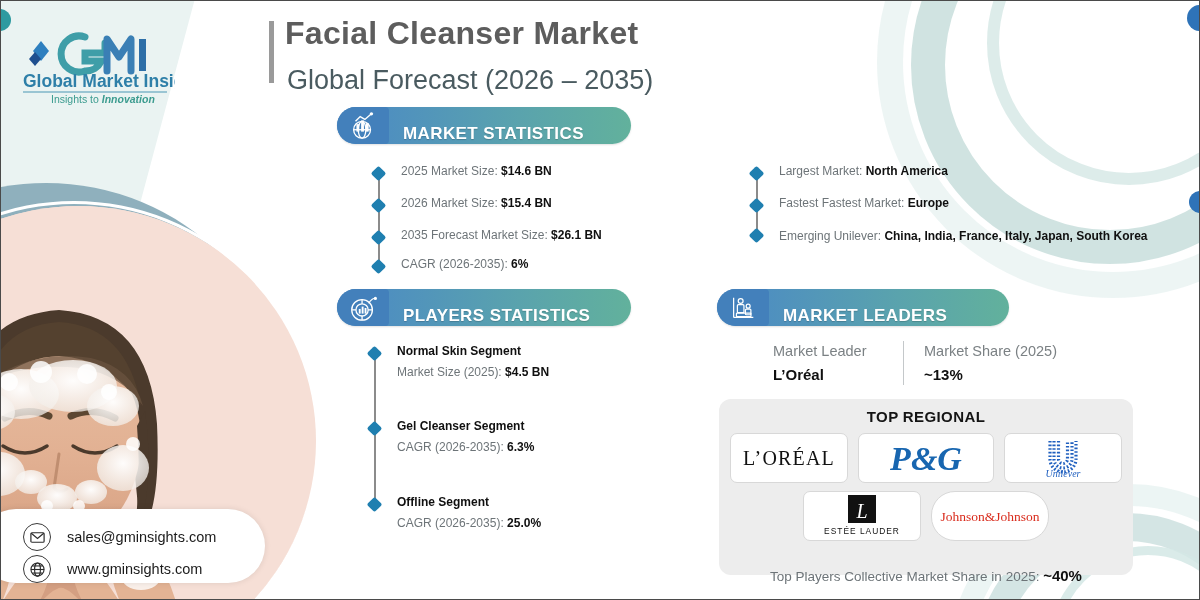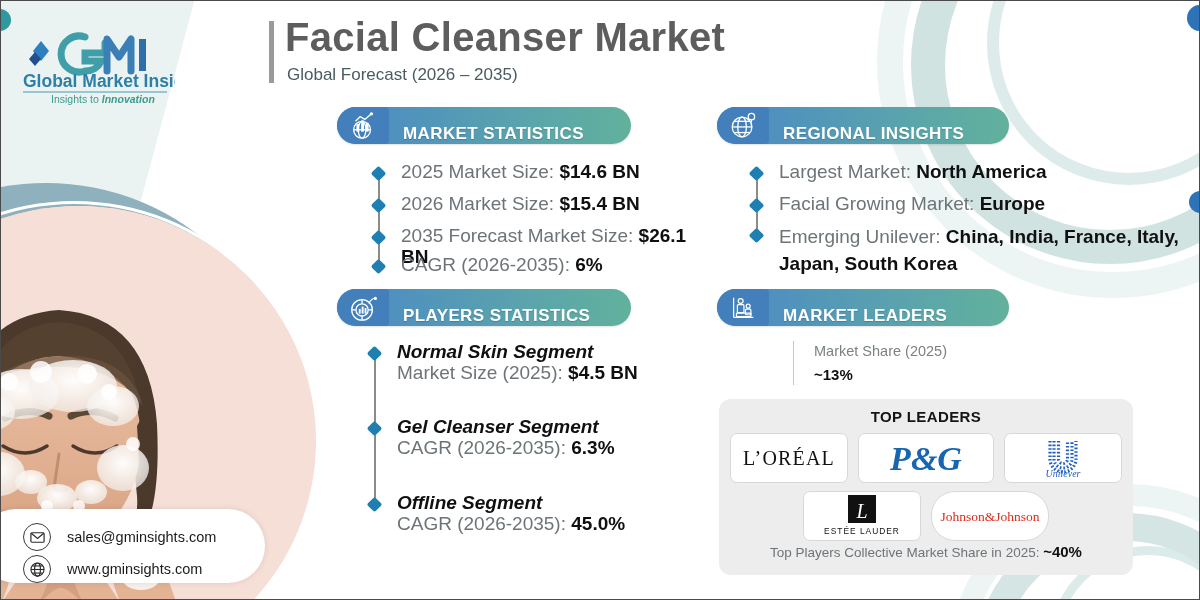--- a/index.html
+++ b/index.html
@@ -82,26 +82,26 @@
   .edge-dot{position:absolute;background:#2e73b8;border-radius:50%;}
 
   
   .logo{position:absolute;left:14px;top:22px;width:160px;height:80px;}
 
   
   .title-wrap{position:absolute;left:268px;top:14px;}
   .title-bar{position:absolute;left:0;top:6px;width:5px;height:62px;background:#9a9a9a;}
   .title-main{
     position:absolute;left:16px;top:0;
-    font-size:40px;font-weight:bold;color:#5d5d5d;letter-spacing:.3px;
+    font-size:32px;font-weight:bold;color:#5d5d5d;letter-spacing:.3px;
     white-space:nowrap;
   }
   .title-sub{
     position:absolute;left:18px;top:50px;
-    font-size:17px;color:#4a5b60;white-space:nowrap;
+    font-size:27px;color:#4a5b60;white-space:nowrap;
   }
 
   
   .pill{
     position:absolute;height:37px;border-radius:19px;
     background:linear-gradient(90deg,#4b88c2 0%,#4f90bf 18%,#5aa3ad 62%,#62b19c 100%);
     display:flex;align-items:flex-end;
     box-shadow:0 1px 2px rgba(0,0,0,.12);
   }
   .pill-icon{
@@ -118,23 +118,23 @@
   
   .blist{position:absolute;}
   .blist .spine{
     position:absolute;left:5px;top:7px;width:2px;background:#8b8b8b;
   }
   .brow{position:relative;padding-left:28px;margin-bottom:0;}
   .bdot{
     position:absolute;left:0px;top:7px;width:11px;height:11px;background:#1f7fb0;
     transform:rotate(45deg);border-radius:2px;
   }
-  .btxt{font-size:19px;color:#6d7478;line-height:21px;}
+  .btxt{font-size:12px;color:#6d7478;line-height:21px;}
   .btxt b{color:#101010;font-weight:bold;}
-  .btxt .hdr{color:#101010;font-weight:bold;display:block;font-style:italic;}
+  .btxt .hdr{color:#101010;font-weight:bold;display:block;}
 
   
   .ml-table{position:absolute;display:flex;}
   .ml-col{display:flex;flex-direction:column;}
   .ml-cap{font-size:14.5px;color:#7b8184;line-height:20px;}
   .ml-val{font-size:15px;color:#101010;font-weight:bold;line-height:21px;margin-top:3px;}
   .ml-div{width:1px;background:#c4c8ca;margin:0 20px;align-self:stretch;}
 
   
   .tp-box{
@@ -144,21 +144,21 @@
     text-align:center;font-size:15px;font-weight:bold;color:#141414;
     letter-spacing:.4px;padding-top:9px;
   }
   .tp-row{display:flex;justify-content:center;gap:10px;margin-top:8px;}
   .tp-card{
     background:#ffffff;border:1px solid #d8d8d8;border-radius:7px;
     display:flex;align-items:center;justify-content:center;
     overflow:hidden;
   }
   .tp-foot{
-    text-align:center;font-size:13.5px;color:#6d7478;margin-top:2px;
+    text-align:center;font-size:13.5px;color:#6d7478;margin-top:26px;
   }
   .tp-foot b{color:#101010;font-weight:bold;font-size:15px;}
 
   
   .contact{
     position:absolute;left:-22px;top:508px;width:286px;height:74px;
     background:#ffffff;border-radius:37px;
     box-shadow:0 0 6px rgba(0,0,0,.10);
   }
   .crow{position:absolute;display:flex;align-items:center;}
@@ -365,49 +365,35 @@
       <div class="bdot"></div>
       <div class="btxt">
         <span class="hdr">Gel Cleanser Segment</span>
         <span>CAGR (2026-2035): </span><b>6.3%</b>
       </div>
     </div>
     <div class="brow" style="height:50px;">
       <div class="bdot"></div>
       <div class="btxt">
         <span class="hdr">Offline Segment</span>
-        <span>CAGR (2026-2035): </span><b>45.0%</b>
-      </div>
-    </div>
-  </div>
-
-  <div class="pill" style="left:716px;top:106px;width:292px;">
-    <div class="pill-icon">
-      <svg width="30" height="30" viewBox="0 0 32 32" fill="none" stroke="#ffffff" stroke-width="1.4">
-        <circle cx="15" cy="17" r="10.5"></circle>
-        <ellipse cx="15" cy="17" rx="4.6" ry="10.5"></ellipse>
-        <line x1="4.5" y1="17" x2="25.5" y2="17"></line>
-        <line x1="6.6" y1="11" x2="23.4" y2="11"></line>
-        <line x1="6.6" y1="23" x2="23.4" y2="23"></line>
-        <circle cx="25" cy="6" r="3.4"></circle>
-        <path d="M 25 9.4 L 25 12" stroke-width="1.2"></path>
-      </svg>
-    </div>
-    <div class="pill-label">REGIONAL INSIGHTS</div>
-  </div>
+        <span>CAGR (2026-2035): </span><b>25.0%</b>
+      </div>
+    </div>
+  </div>
+
 
   <div class="blist" style="left:750px;top:160px;width:430px;">
     <div class="spine" style="height:72px;"></div>
     <div class="brow" style="height:32px;">
       <div class="bdot"></div>
       <div class="btxt"><span>Largest Market: </span><b>North America</b></div>
     </div>
     <div class="brow" style="height:30px;">
       <div class="bdot"></div>
-      <div class="btxt"><span>Facial Growing Market: </span><b>Europe</b></div>
+      <div class="btxt"><span>Fastest Fastest Market: </span><b>Europe</b></div>
     </div>
     <div class="brow" style="height:52px;">
       <div class="bdot"></div>
       <div class="btxt" style="line-height:27px;"><span>Emerging Unilever: </span><b>China, India, France, Italy, Japan, South Korea</b></div>
     </div>
   </div>
 
   <div class="pill" style="left:716px;top:288px;width:292px;">
     <div class="pill-icon">
       <svg width="30" height="30" viewBox="0 0 32 32" fill="none" stroke="#ffffff" stroke-width="1.3">
@@ -417,29 +403,33 @@
         <rect x="10" y="12.5" width="7" height="8.5" rx="1"></rect>
         <circle cx="21.5" cy="14" r="2.1"></circle>
         <rect x="18.6" y="17.2" width="5.8" height="6" rx="1"></rect>
         <rect x="9" y="21.5" width="15.5" height="3.6" rx=".6"></rect>
       </svg>
     </div>
     <div class="pill-label">MARKET LEADERS</div>
   </div>
 
   <div class="ml-table" style="left:772px;top:340px;">
+    <div class="ml-col" style="width:110px;">
+      <span class="ml-cap">Market Leader</span>
+      <span class="ml-val">L’Oréal</span>
+    </div>
     <div class="ml-div"></div>
     <div class="ml-col" style="width:170px;">
       <span class="ml-cap">Market Share (2025)</span>
       <span class="ml-val">~13%</span>
     </div>
   </div>
 
   <div class="tp-box" style="left:718px;top:398px;width:414px;height:176px;">
-    <div class="tp-title">TOP LEADERS</div>
+    <div class="tp-title">TOP REGIONAL</div>
 
     <div class="tp-row">
       <div class="tp-card" style="width:116px;height:48px;">
         <svg width="104" height="28" viewBox="0 0 104 28">
           <text x="52" y="21" text-anchor="middle" font-family="Liberation Serif, serif" font-size="20" fill="#111111" letter-spacing="1.2">L’ORÉAL</text>
         </svg>
       </div>
       <div class="tp-card" style="width:134px;height:48px;">
         <svg width="120" height="42" viewBox="0 0 120 42">
           <text x="60" y="33" text-anchor="middle" font-family="Liberation Serif, serif" font-size="34" font-weight="bold" font-style="italic" fill="#1866b0">P&amp;G</text>

